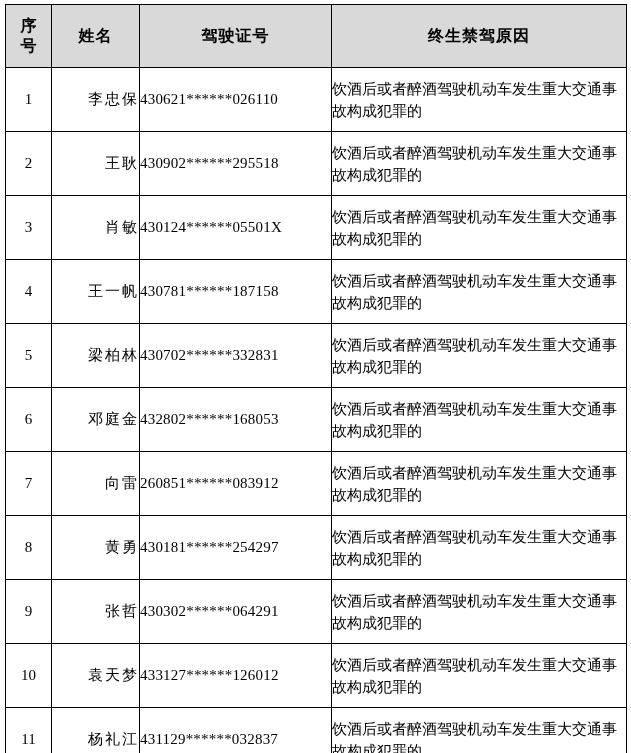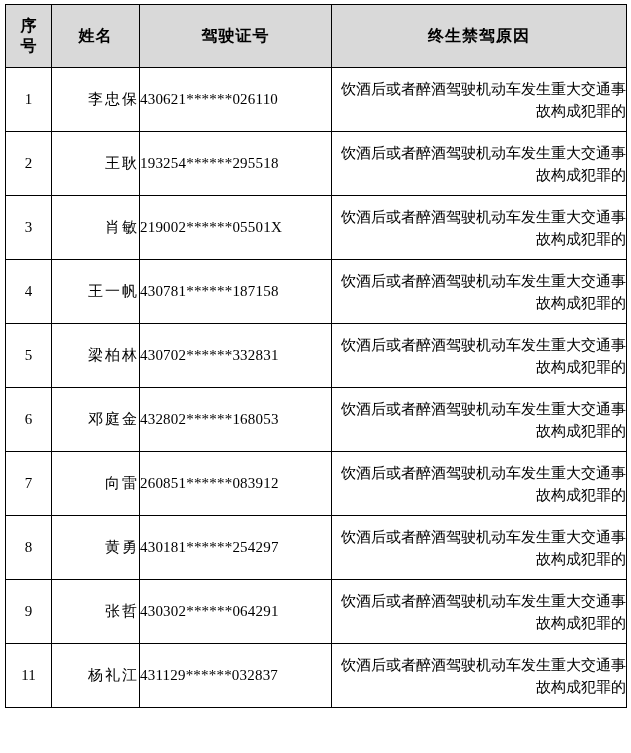--- a/index.html
+++ b/index.html
@@ -70,21 +70,20 @@
     letter-spacing: 0.2px;
   }
   td.cell-reason {
     text-align: left;
     padding: 0 6px 0 8px;
     font-size: 15px;
     line-height: 22px;
   }
   td.cell-reason .reason-text {
     display: block;
-    text-align: right;
   }
 </style>
 </head>
 <body>
 
 <div class="sheet">
   <table class="banlist">
     <colgroup>
       <col class="c-index">
       <col class="c-name">
@@ -107,29 +106,29 @@
         <td class="cell-index">1</td>
         <td class="cell-name">李忠保</td>
         <td class="cell-license">430621******026110</td>
         <td class="cell-reason">
             <span class="reason-text">饮酒后或者醉酒驾驶机动车发生重大交通事故构成犯罪的</span>
           </td>
       </tr>
       <tr>
         <td class="cell-index">2</td>
         <td class="cell-name">王耿</td>
-        <td class="cell-license">193254******295518</td>
+        <td class="cell-license">430902******295518</td>
         <td class="cell-reason">
             <span class="reason-text">饮酒后或者醉酒驾驶机动车发生重大交通事故构成犯罪的</span>
           </td>
       </tr>
       <tr>
         <td class="cell-index">3</td>
         <td class="cell-name">肖敏</td>
-        <td class="cell-license">219002******05501X</td>
+        <td class="cell-license">430124******05501X</td>
         <td class="cell-reason">
             <span class="reason-text">饮酒后或者醉酒驾驶机动车发生重大交通事故构成犯罪的</span>
           </td>
       </tr>
       <tr>
         <td class="cell-index">4</td>
         <td class="cell-name">王一帆</td>
         <td class="cell-license">430781******187158</td>
         <td class="cell-reason">
             <span class="reason-text">饮酒后或者醉酒驾驶机动车发生重大交通事故构成犯罪的</span>
@@ -169,20 +168,28 @@
       </tr>
       <tr>
         <td class="cell-index">9</td>
         <td class="cell-name">张哲</td>
         <td class="cell-license">430302******064291</td>
         <td class="cell-reason">
             <span class="reason-text">饮酒后或者醉酒驾驶机动车发生重大交通事故构成犯罪的</span>
           </td>
       </tr>
       <tr>
+        <td class="cell-index">10</td>
+        <td class="cell-name">袁天梦</td>
+        <td class="cell-license">433127******126012</td>
+        <td class="cell-reason">
+            <span class="reason-text">饮酒后或者醉酒驾驶机动车发生重大交通事故构成犯罪的</span>
+          </td>
+      </tr>
+      <tr>
         <td class="cell-index">11</td>
         <td class="cell-name">杨礼江</td>
         <td class="cell-license">431129******032837</td>
         <td class="cell-reason">
             <span class="reason-text">饮酒后或者醉酒驾驶机动车发生重大交通事故构成犯罪的</span>
           </td>
       </tr>
     </tbody>
   </table>
 </div>

